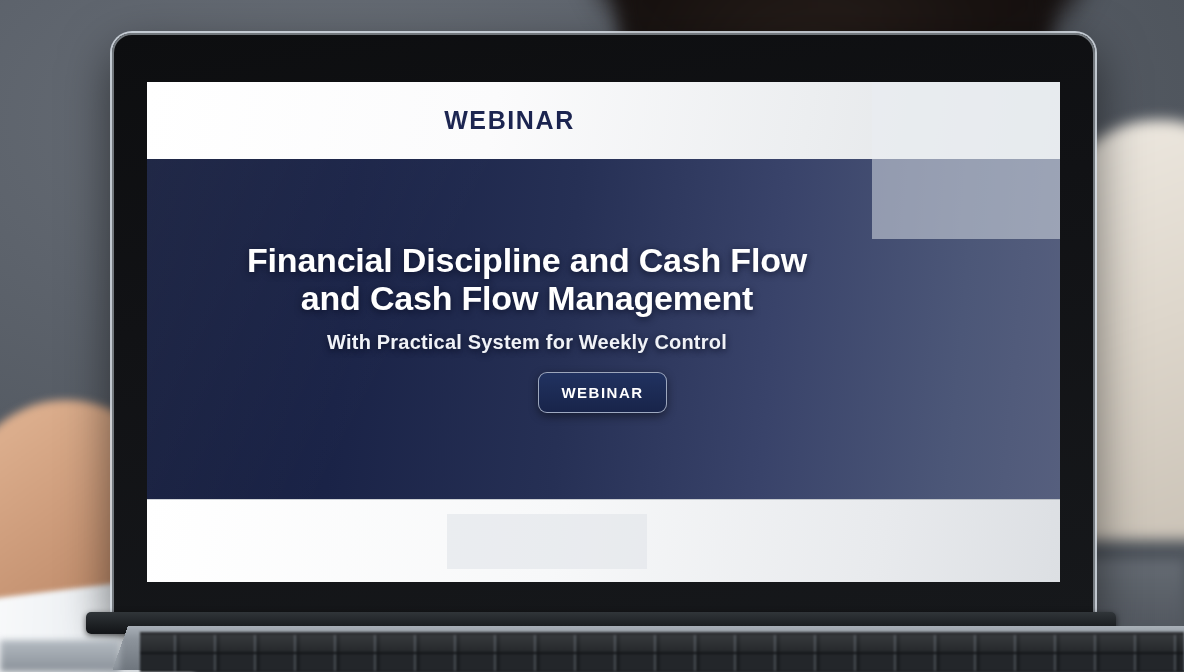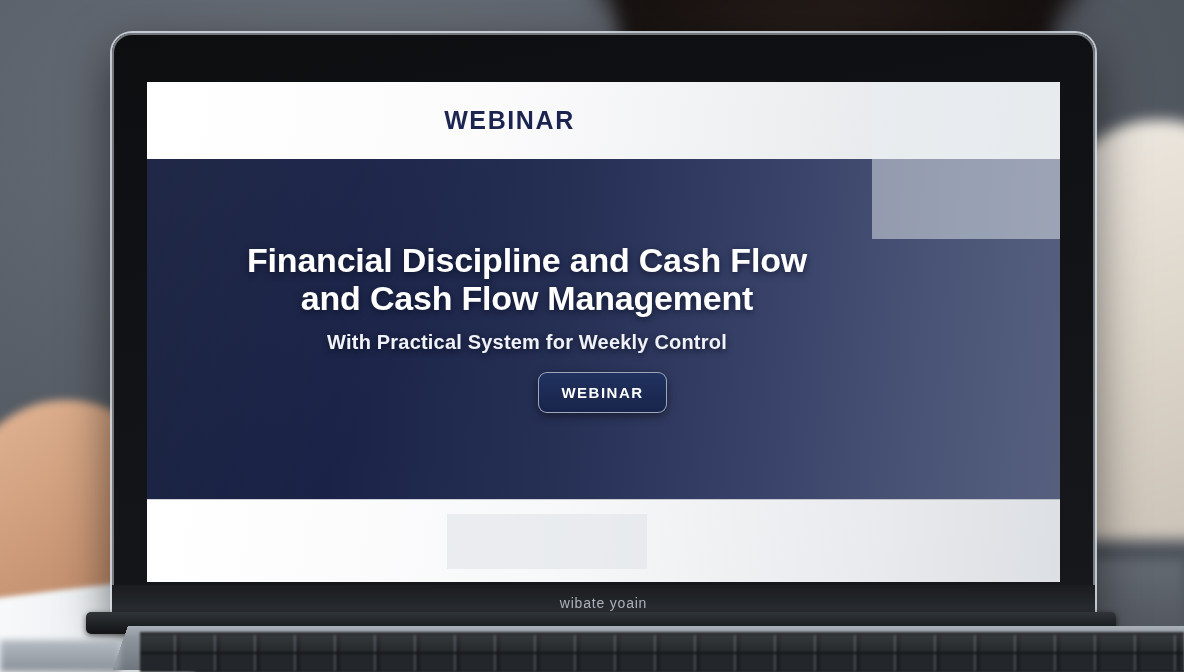--- a/index.html
+++ b/index.html
@@ -369,23 +369,20 @@
       <div class="subhead">With Practical System for Weekly Control</div>
       <div class="cta">WEBINAR</div>
     </div>
 
     <div class="band-bottom"></div>
     <div class="band-bottom-sheen"></div>
 
     <div class="screen-glare"></div>
   </div>
 
-  <div class="lid-chin">
-    <span class="chin-logo">wibate yoain</span>
-  </div>
 
   <div class="base-hinge"></div>
   <div class="base-deck"></div>
   <div class="keyboard">
     <div class="keyrow r1"></div>
     <div class="keyrow r2"></div>
     <div class="key-gloss"></div>
   </div>
   <div class="trackpad-edge"></div>
 

